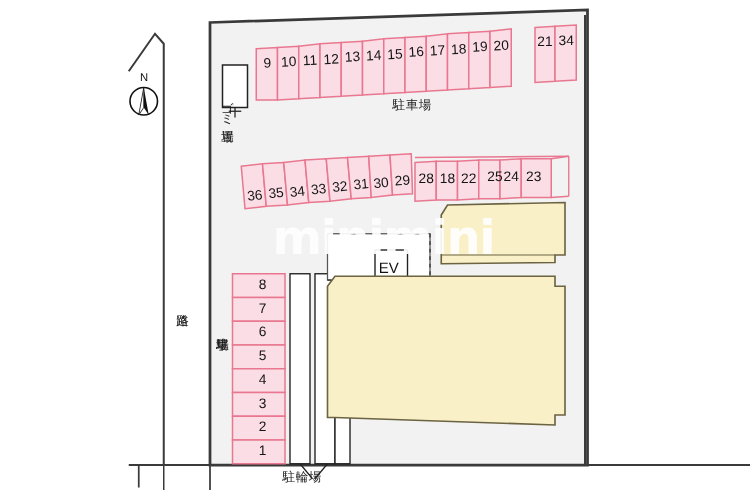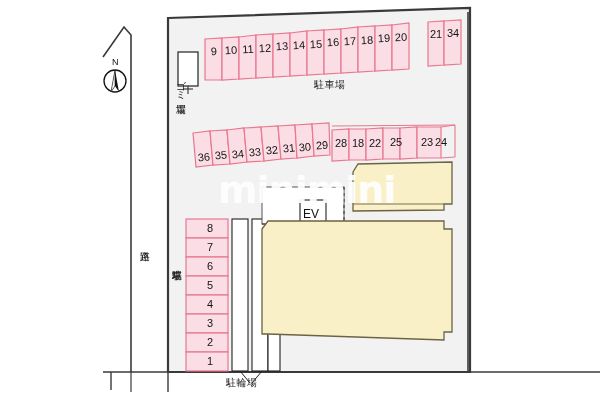--- a/index.html
+++ b/index.html
@@ -226,21 +226,21 @@
   <div class="stall-num" style="left:230px; top:149px; width:16px; transform:rotate(-6deg);">34</div>
   <div class="stall-num" style="left:247px; top:147px; width:16px; transform:rotate(-6deg);">33</div>
   <div class="stall-num" style="left:264px; top:145px; width:16px; transform:rotate(-6deg);">32</div>
   <div class="stall-num" style="left:281px; top:143px; width:16px; transform:rotate(-6deg);">31</div>
   <div class="stall-num" style="left:297px; top:142px; width:16px; transform:rotate(-6deg);">30</div>
   <div class="stall-num" style="left:314px; top:140px; width:16px; transform:rotate(-4deg);">29</div>
   <div class="stall-num" style="left:333px; top:138px; width:16px;">28</div>
   <div class="stall-num" style="left:350px; top:138px; width:16px;">18</div>
   <div class="stall-num" style="left:367px; top:138px; width:16px;">22</div>
   <div class="stall-num" style="left:384px; top:137px; width:24px;">25</div>
-  <div class="stall-num" style="left:401px; top:137px; width:16px;margin-left:32px;">24</div>
+  <div class="stall-num" style="left:401px; top:137px; width:16px;">24</div>
   <div class="stall-num" style="left:419px; top:137px; width:16px;text-align:center;">23</div>
 
   <div class="stall-num" style="left:204px; top:223px; width:12px;">8</div>
   <div class="stall-num" style="left:204px; top:242px; width:12px;">7</div>
   <div class="stall-num" style="left:204px; top:261px; width:12px;">6</div>
   <div class="stall-num" style="left:204px; top:280px; width:12px;">5</div>
   <div class="stall-num" style="left:204px; top:299px; width:12px;">4</div>
   <div class="stall-num" style="left:204px; top:318px; width:12px;">3</div>
   <div class="stall-num" style="left:204px; top:337px; width:12px;">2</div>
   <div class="stall-num" style="left:204px; top:356px; width:12px;">1</div>

